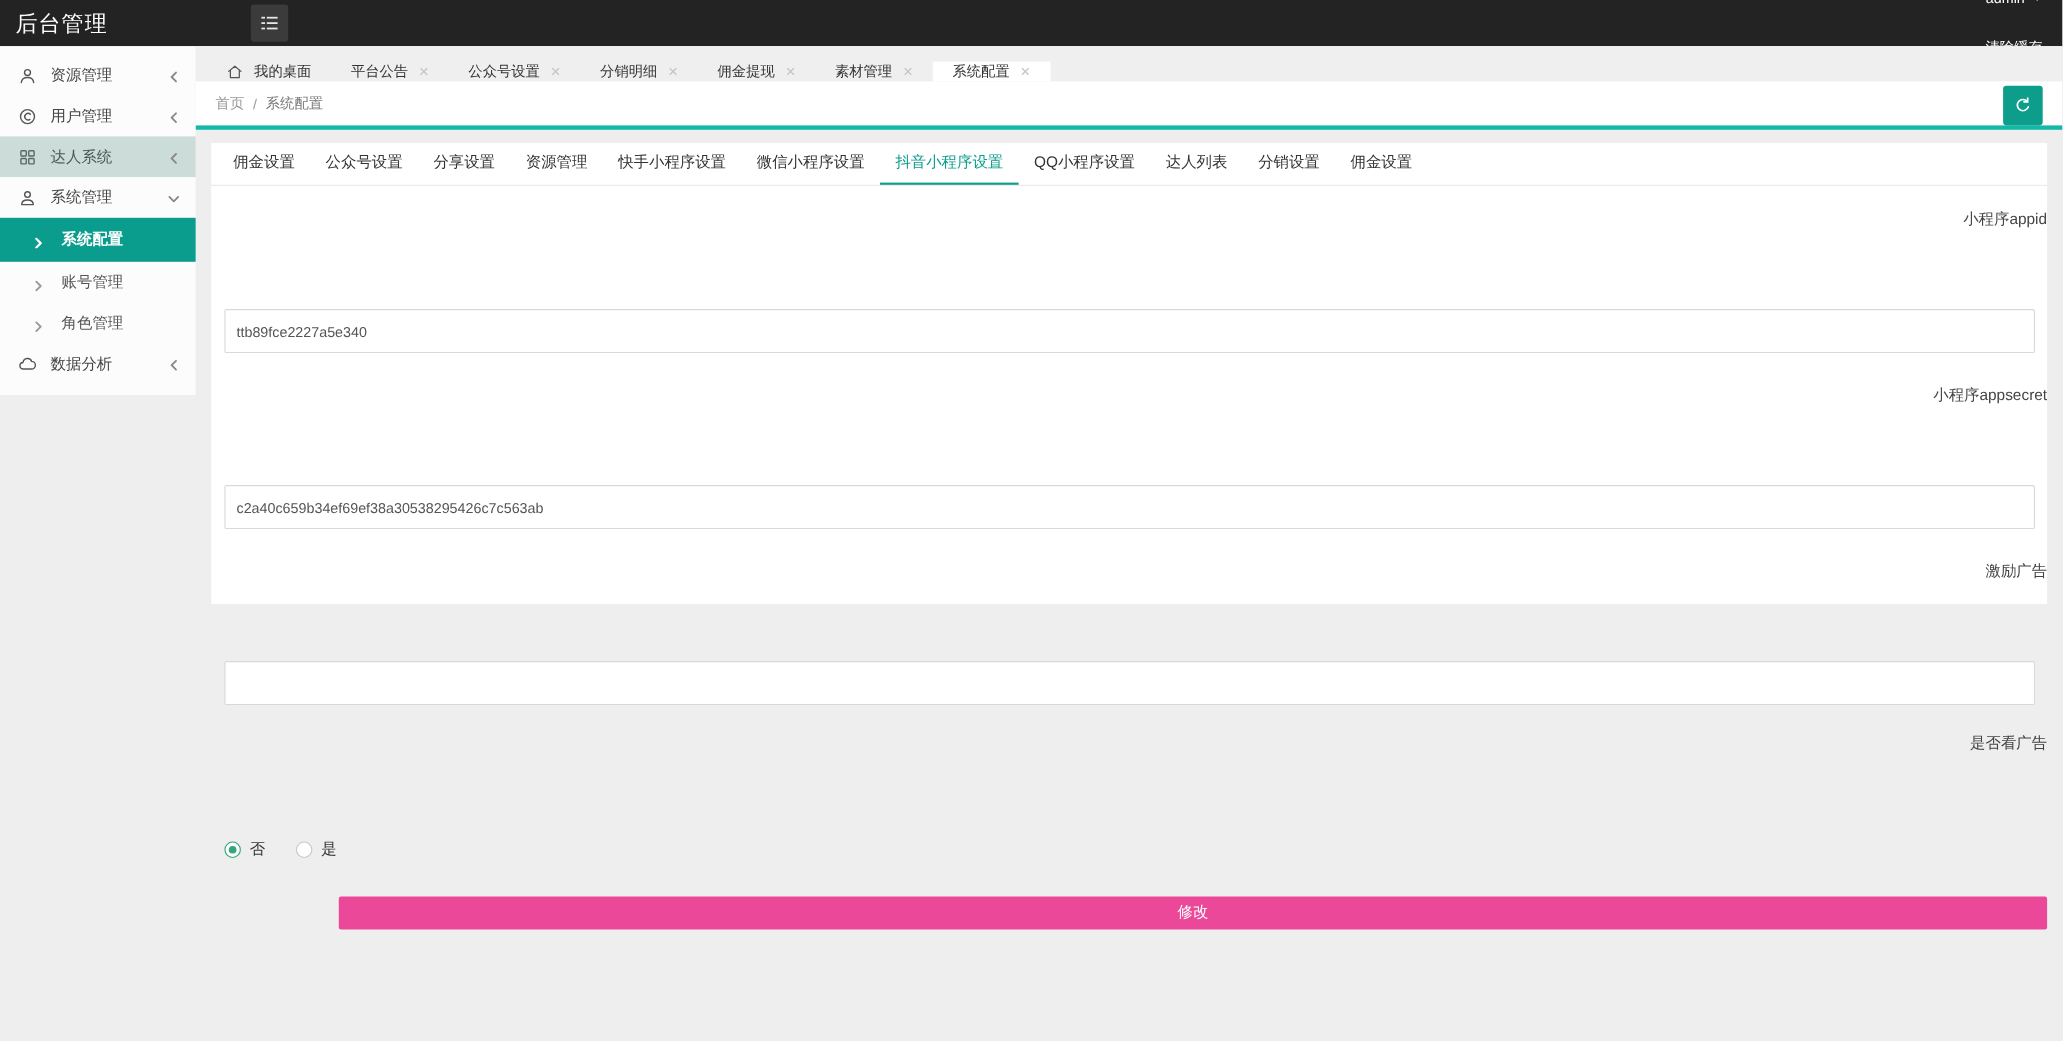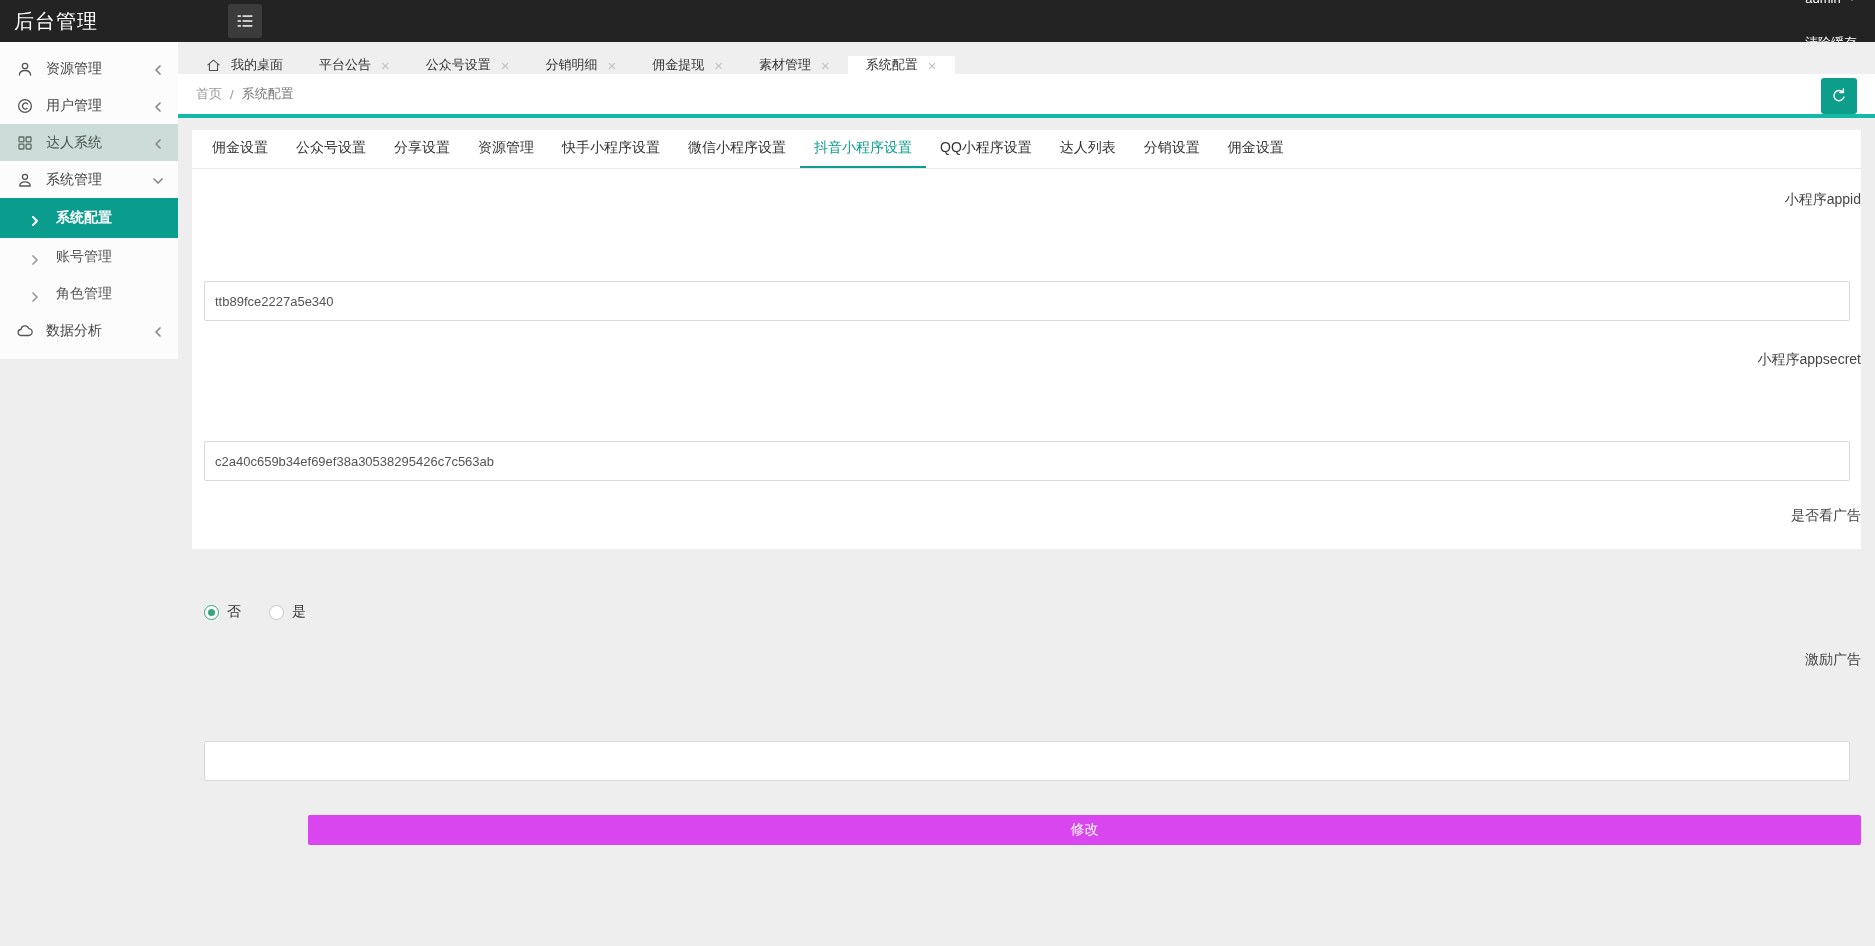--- a/index.html
+++ b/index.html
@@ -72,21 +72,21 @@
     padding:0 10px; font-size:13px; color:#555; font-family:inherit; outline:none; }
   .row-secret { min-height:48px; }
   .row-secret .form-field { align-items:flex-start; }
   .radio-group { display:flex; align-items:center; gap:28px; font-size:14px; color:#333; padding-top:2px; }
   .radio-opt { display:flex; align-items:center; gap:8px; cursor:pointer; }
   .radio-circle { width:15px; height:15px; border-radius:50%; border:1px solid #c8c8c8; background:#fff;
     display:flex; align-items:center; justify-content:center; }
   .radio-opt.checked .radio-circle { border-color:#35a57c; }
   .radio-opt.checked .radio-dot { width:7px; height:7px; border-radius:50%; background:#35a57c; }
   .submit-row { margin-top:34px; margin-bottom:0; }
-  .submit-btn { margin-left:116px; height:30px; padding:0 13px; background:#d946ef; color:#fff;
+  .submit-btn { margin-left:116px; height:30px; padding:0 13px; background:#ec4899; color:#fff;
     border:none; border-radius:2px; font-size:14px; cursor:pointer; font-family:inherit; }
 </style>
 </head>
 <body>
 
 <div class="topbar">
   <div class="topbar-title">后台管理</div>
   <div class="hamburger">
     <span style="width:20px;height:18px;display:block;">
       <svg viewBox="0 0 24 22" style="width:100%;height:100%;">
@@ -295,44 +295,44 @@
         </div>
 
         <div class="form-row row-secret">
           <div class="form-label">小程序appsecret</div>
           <div class="form-field">
             <input class="text-input" type="text" value="c2a40c659b34ef69ef38a30538295426c7c563ab" style="">
           </div>
         </div>
 
         <div class="form-row">
+          <div class="form-label">激励广告</div>
+          <div class="form-field">
+            <input class="text-input" type="text" value="" style="">
+          </div>
+        </div>
+
+        <div class="form-row">
           <div class="form-label" style="padding-top:0;">是否看广告</div>
           <div class="form-field">
             <div class="radio-group">
               <span class="radio-opt checked">
                 <span class="radio-circle">
                     <span class="radio-dot"></span>
                   </span>
                 <span>否</span>
               </span>
               <span class="radio-opt">
                 <span class="radio-circle"></span>
                 <span>是</span>
               </span>
             </div>
           </div>
         </div>
 
-        <div class="form-row">
-          <div class="form-label">激励广告</div>
-          <div class="form-field">
-            <input class="text-input" type="text" value="" style="">
-          </div>
-        </div>
-
 
         <div class="form-row submit-row">
           <button class="submit-btn">修改</button>
         </div>
 
       </div>
     </div>
 
   </div>
 </div>

